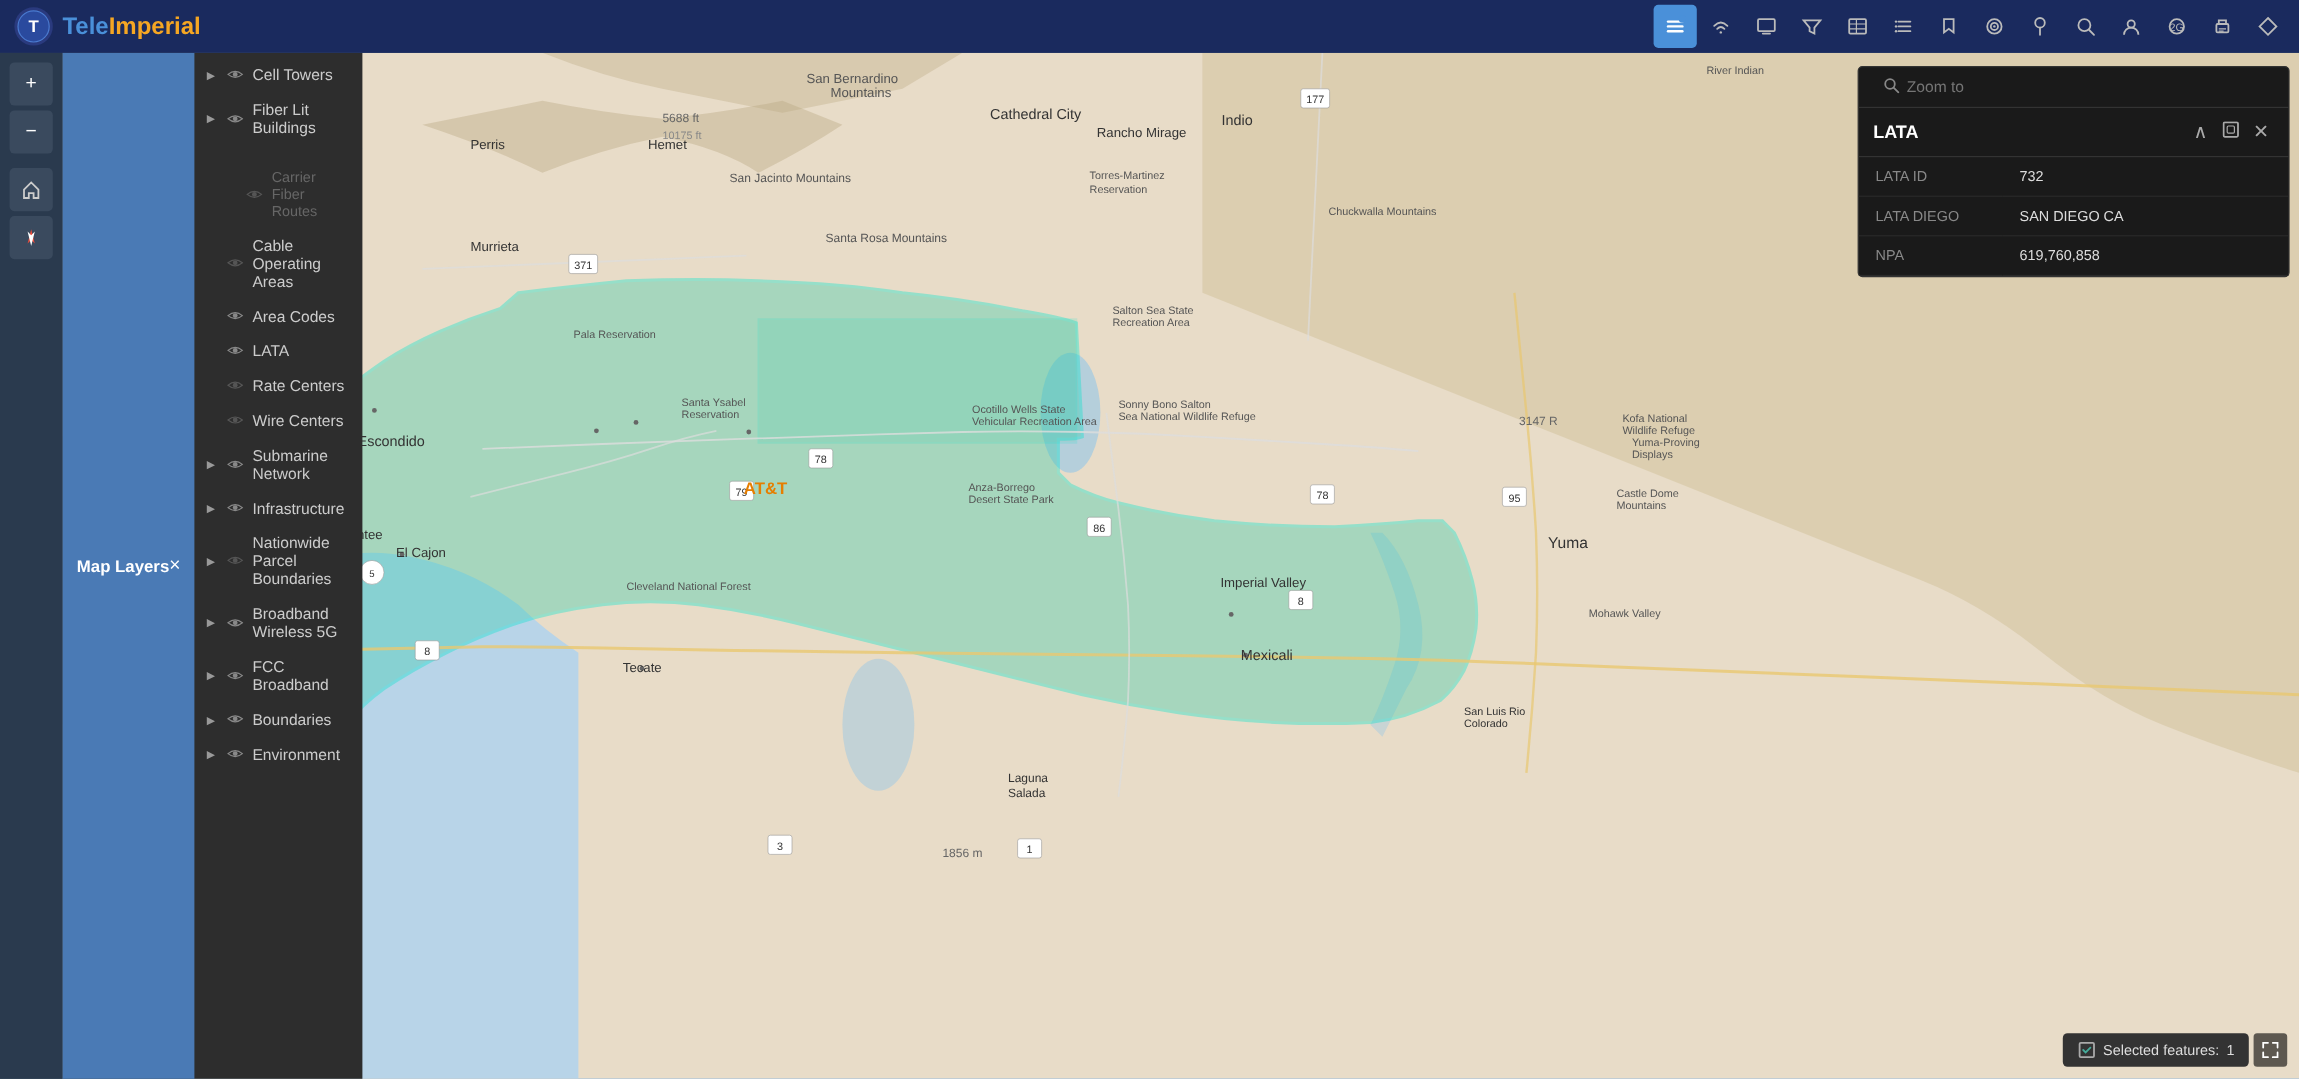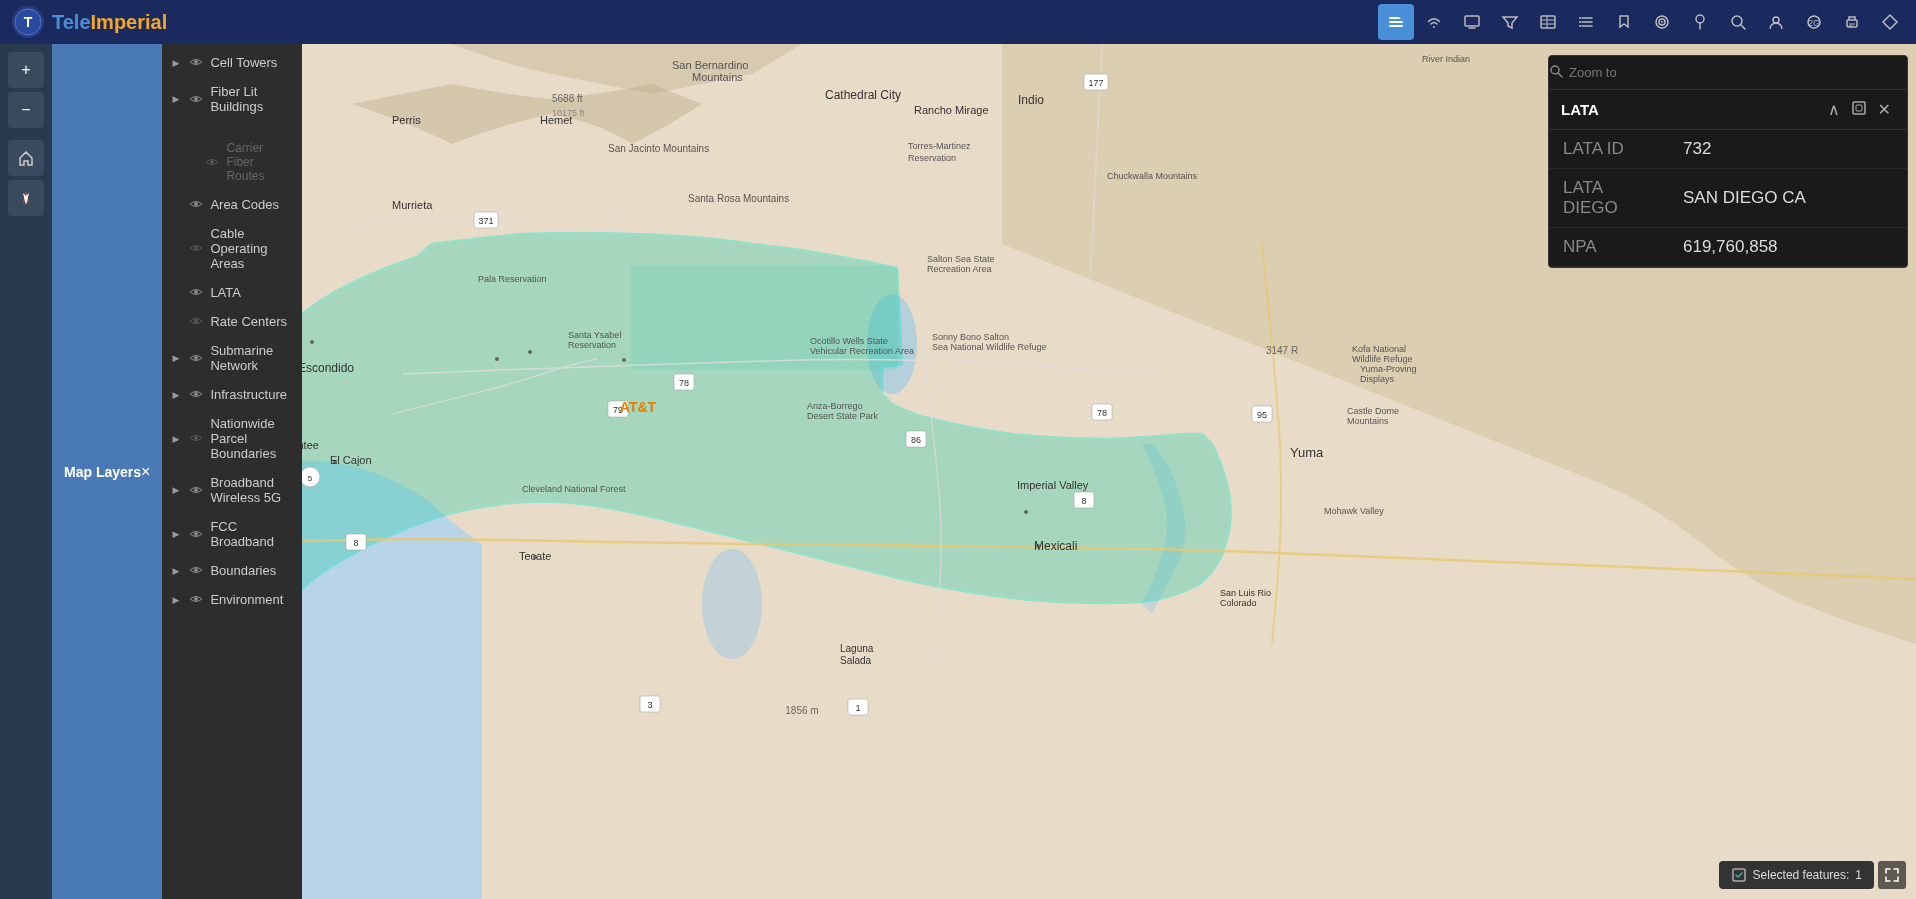--- a/index.html
+++ b/index.html
@@ -74,35 +74,35 @@
     .layer-eye { font-size: 13px; color: #888; width: 16px; text-align: center; }
     .layer-eye.visible { color: #aaa; }
     .layer-name { flex: 1; }
 
     
     #popup-panel {
       position: absolute; top: 55px; right: 8px; width: 360px;
       background: #1a1a1a; border: 1px solid #333; border-radius: 4px; z-index: 200;
     }
     #zoom-to-bar {
-      padding: 8px 0; border-bottom: 1px solid #333; display: flex; align-items: center; gap: 6px;
+      padding: 8px 20px; border-bottom: 1px solid #333; display: flex; align-items: center; gap: 6px;
     }
     #zoom-to-bar input {
       background: none; border: none; color: #ccc; font-size: 13px; flex: 1; outline: none;
     }
     #zoom-icon { color: #888; font-size: 14px; }
     #popup-header {
       padding: 8px 12px; display: flex; align-items: center; justify-content: space-between; border-bottom: 1px solid #333;
     }
     #popup-title { color: white; font-size: 15px; font-weight: bold; }
     #popup-controls { display: flex; gap: 4px; align-items: center; }
     .popup-ctrl-btn { background: none; border: none; color: #aaa; cursor: pointer; font-size: 16px; padding: 2px 4px; }
     #popup-table { width: 100%; border-collapse: collapse; }
     #popup-table tr { border-bottom: 1px solid #2a2a2a; }
-    #popup-table td { padding: 9px 14px; font-size: 17px; }
+    #popup-table td { padding: 9px 14px; font-size: 12px; }
     #popup-table td:first-child { color: #888; width: 120px; }
     #popup-table td:last-child { color: #ddd; }
 
     
     #selected-features {
       position: absolute; bottom: 10px; right: 10px; z-index: 200;
       background: #333; color: #ddd; font-size: 12px; padding: 6px 12px; border-radius: 4px;
       display: flex; align-items: center; gap: 6px;
     }
 
@@ -430,59 +430,69 @@
       <div class="layer-item sub dimmed">
         <span class="layer-chevron"></span>
         <span class="layer-eye visible">
     <svg width="14" height="10" viewBox="0 0 14 10" fill="none">
       <path d="M1 5 Q7 0 13 5 Q7 10 1 5 Z" stroke="#555" stroke-width="1" fill="none"></path>
       <circle cx="7" cy="5" r="2" fill="#555"></circle>
     </svg>
   </span>
         <span class="layer-name">Carrier Fiber Routes</span>
       </div>
-      <div class="layer-item">
-        <span class="layer-chevron"></span>
-        <span class="layer-eye visible">
-    <svg width="14" height="10" viewBox="0 0 14 10" fill="none">
-      <path d="M1 5 Q7 0 13 5 Q7 10 1 5 Z" stroke="#888" stroke-width="1" fill="none"></path>
-      <circle cx="7" cy="5" r="2" fill="#888"></circle>
-    </svg>
-  </span>
-        <span class="layer-name">Area Codes</span>
-      </div>
       <div class="layer-item dimmed">
         <span class="layer-chevron"></span>
         <span class="layer-eye visible">
     <svg width="14" height="10" viewBox="0 0 14 10" fill="none">
       <path d="M1 5 Q7 0 13 5 Q7 10 1 5 Z" stroke="#555" stroke-width="1" fill="none"></path>
       <circle cx="7" cy="5" r="2" fill="#555"></circle>
     </svg>
   </span>
         <span class="layer-name">Cable Operating Areas</span>
       </div>
       <div class="layer-item">
         <span class="layer-chevron"></span>
         <span class="layer-eye visible">
     <svg width="14" height="10" viewBox="0 0 14 10" fill="none">
       <path d="M1 5 Q7 0 13 5 Q7 10 1 5 Z" stroke="#888" stroke-width="1" fill="none"></path>
       <circle cx="7" cy="5" r="2" fill="#888"></circle>
     </svg>
   </span>
+        <span class="layer-name">Area Codes</span>
+      </div>
+      <div class="layer-item">
+        <span class="layer-chevron"></span>
+        <span class="layer-eye visible">
+    <svg width="14" height="10" viewBox="0 0 14 10" fill="none">
+      <path d="M1 5 Q7 0 13 5 Q7 10 1 5 Z" stroke="#888" stroke-width="1" fill="none"></path>
+      <circle cx="7" cy="5" r="2" fill="#888"></circle>
+    </svg>
+  </span>
         <span class="layer-name">LATA</span>
       </div>
       <div class="layer-item dimmed">
         <span class="layer-chevron"></span>
         <span class="layer-eye visible">
     <svg width="14" height="10" viewBox="0 0 14 10" fill="none">
       <path d="M1 5 Q7 0 13 5 Q7 10 1 5 Z" stroke="#555" stroke-width="1" fill="none"></path>
       <circle cx="7" cy="5" r="2" fill="#555"></circle>
     </svg>
   </span>
         <span class="layer-name">Rate Centers</span>
+      </div>
+      <div class="layer-item dimmed">
+        <span class="layer-chevron"></span>
+        <span class="layer-eye visible">
+    <svg width="14" height="10" viewBox="0 0 14 10" fill="none">
+      <path d="M1 5 Q7 0 13 5 Q7 10 1 5 Z" stroke="#555" stroke-width="1" fill="none"></path>
+      <circle cx="7" cy="5" r="2" fill="#555"></circle>
+    </svg>
+  </span>
+        <span class="layer-name">Wire Centers</span>
       </div>
       <div class="layer-item">
         <span class="layer-chevron">▶</span>
         <span class="layer-eye visible">
     <svg width="14" height="10" viewBox="0 0 14 10" fill="none">
       <path d="M1 5 Q7 0 13 5 Q7 10 1 5 Z" stroke="#888" stroke-width="1" fill="none"></path>
       <circle cx="7" cy="5" r="2" fill="#888"></circle>
     </svg>
   </span>
         <span class="layer-name">Submarine Network</span>

